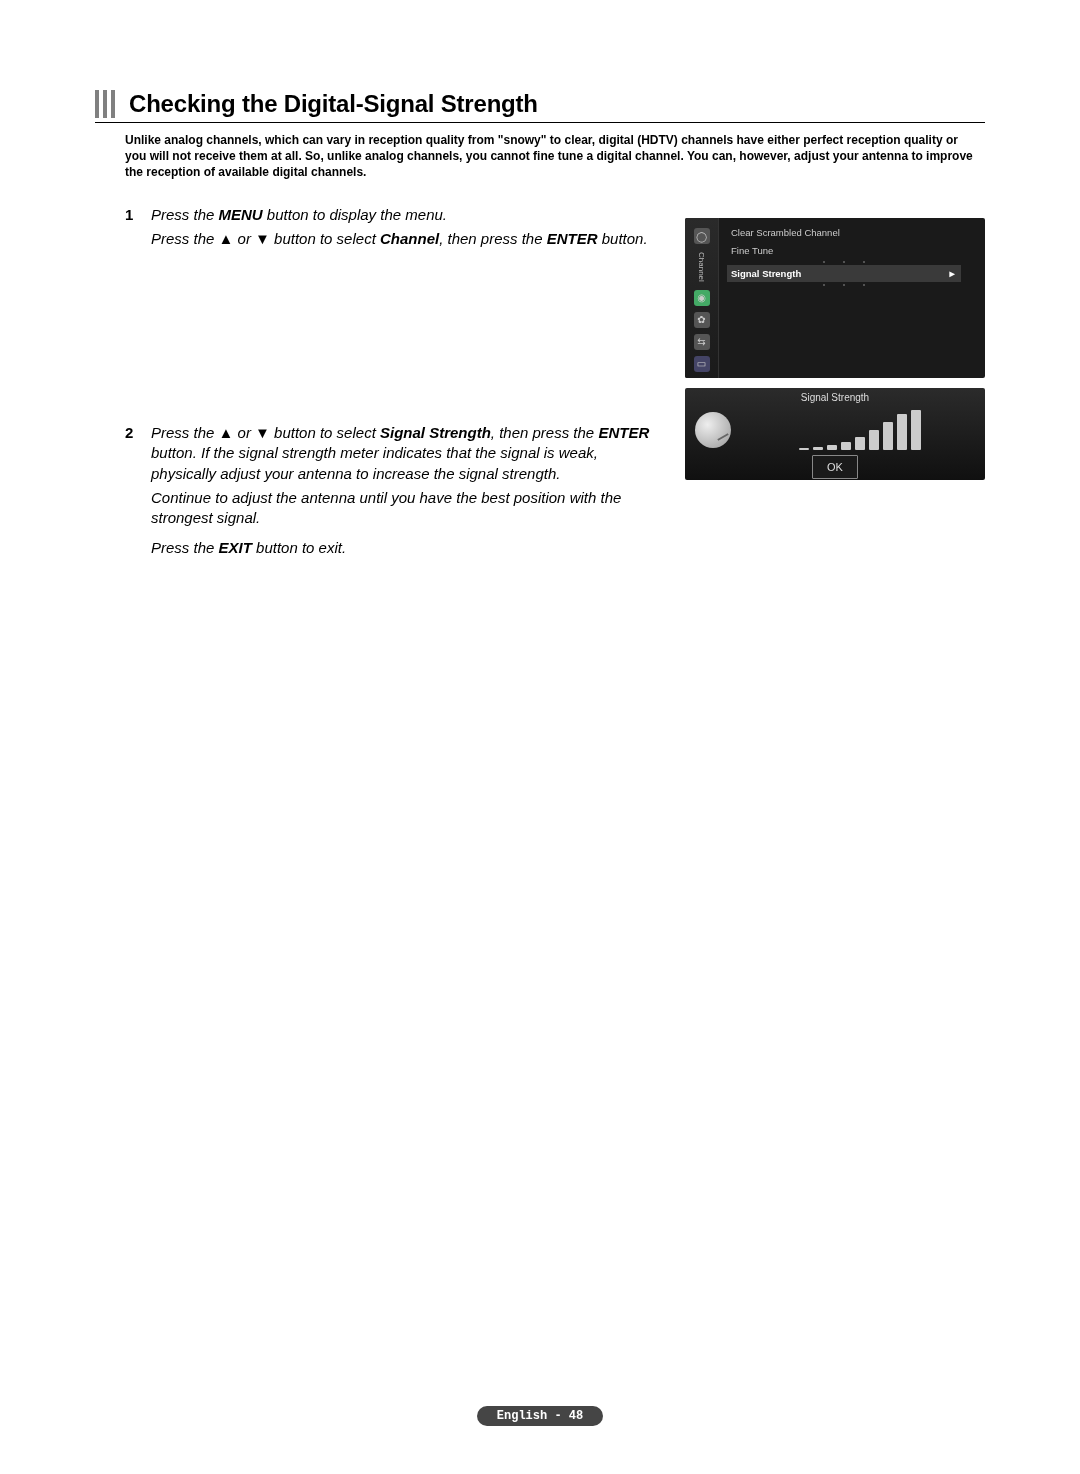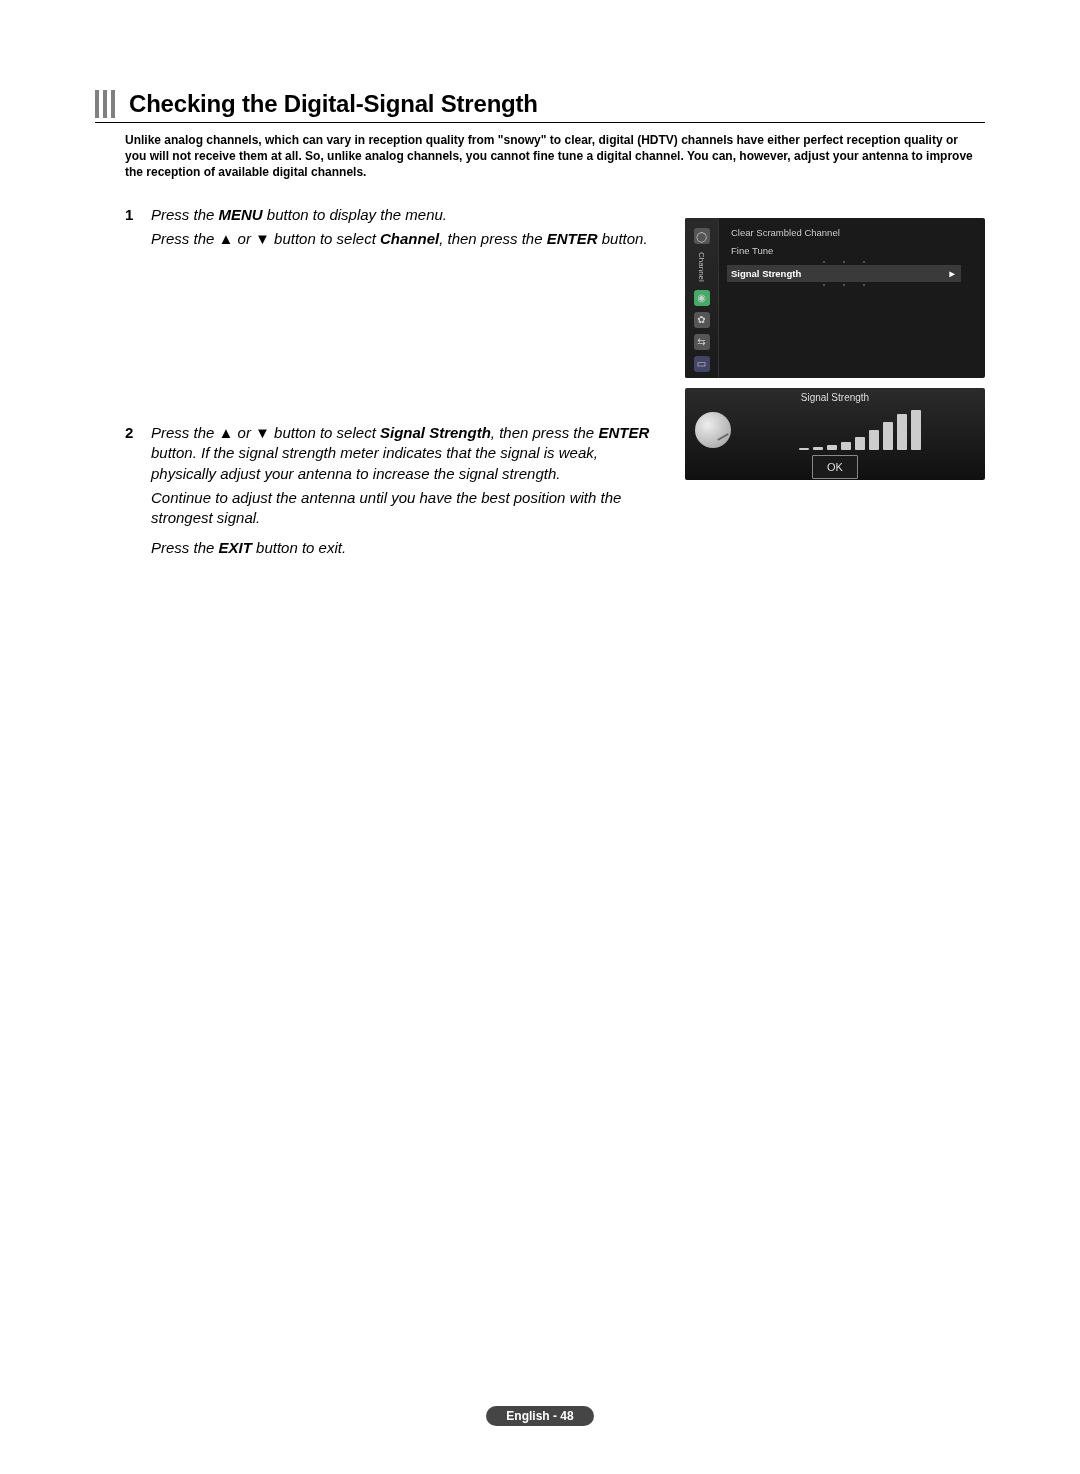--- a/index.html
+++ b/index.html
@@ -184,20 +184,21 @@
     color:#ccc;
   }
   .osd2-footer span { display:flex; align-items:center; gap:3px;}
   .footer-icon { font-size:9px; }
 
   .page-footer {
     position:absolute;
     bottom:48px;
     left:0; right:0;
     text-align:center;
+    font-family:Liberation Mono, monospace;
   }
   .page-footer-badge {
     display:inline-block;
     background:#454545;
     color:#fff;
     font-size:12px;
     font-weight:bold;
     padding:3px 20px;
     border-radius:11px;
   }

